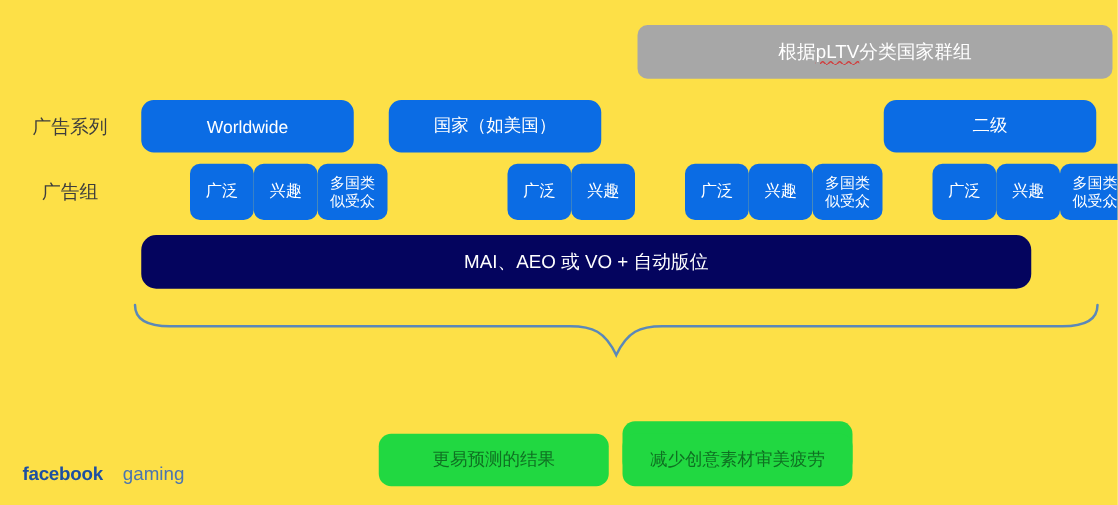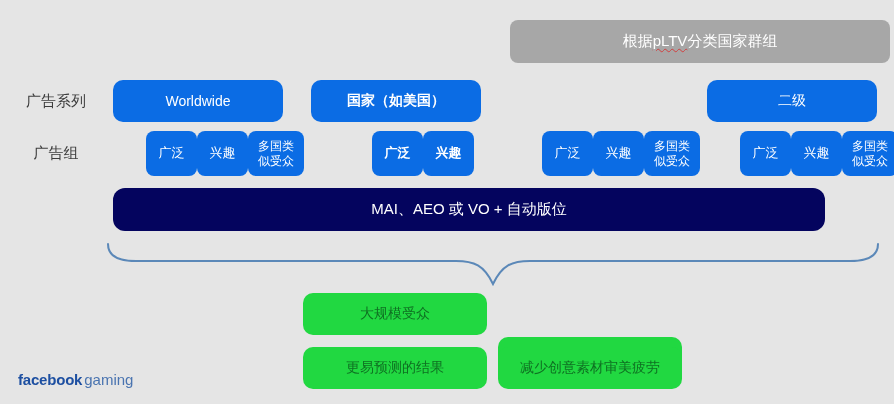--- a/index.html
+++ b/index.html
@@ -4,21 +4,21 @@
 <style>
   html, body { margin: 0; padding: 0; }
   body {
     font-family: "Liberation Sans", "DejaVu Sans", sans-serif;
     background: #ffffff;
   }
   .canvas {
     position: relative;
     width: 894px;
     height: 404px;
-    background: #e5e5e5;
+    background: #fde047;
     overflow: hidden;
   }
 
   .box {
     position: absolute;
     display: flex;
     align-items: center;
     justify-content: center;
     text-align: center;
     box-sizing: border-box;
@@ -45,40 +45,40 @@
     display: flex; align-items: center; justify-content: center;
     color: #3d3d3d;
     font-size: 15px;
   }
   .row-label.campaign { top: 80px; height: 42px; }
   .row-label.adgroup  { top: 131px; height: 45px; }
 
   
   .column { position: absolute; top: 80px; width: 170px; height: 96px; }
   .col-0 { left: 113px; }
-  .col-1 { left: 311px; font-weight: bold; }
+  .col-1 { left: 311px; }
   .col-2 { left: 509px; }
   .col-3 { left: 707px; }
 
   .campaign-box {
     position: absolute;
     left: 0; top: 0; width: 170px; height: 42px;
     background: #0b6ce4;
     border-radius: 10px;
     color: #ffffff;
     font-size: 14px;
     display: flex; align-items: center; justify-content: center;
     text-align: left;
   }
 
   .adgroup-row {
     position: absolute;
     left: 0; top: 51px; width: 170px; height: 45px;
     display: flex;
-    justify-content: center;
+    justify-content: flex-end;
     padding-left: 27px;
   }
   .adgroup-box {
     background: #0b6ce4;
     border-radius: 8px;
     color: #ffffff;
     font-size: 13px;
     line-height: 1.25;
     display: flex; align-items: center; justify-content: center;
     text-align: center;
@@ -115,21 +115,21 @@
   .benefit.b0 { left: 303px; top: 293px; }
   .benefit.b1 { left: 498px; top: 293px; margin-top: 44px; }
   .benefit.b2 { left: 303px; top: 347px; }
   .benefit.b3 { left: 498px; top: 347px; }
 
   
   .logo {
     position: absolute;
     left: 18px; top: 371px;
     font-size: 15px;
-    display: flex; align-items: baseline; gap: 2px;
+    display: flex; align-items: baseline; gap: 16px;
   }
   .logo .bold { font-weight: bold; color: #1d4fa1; letter-spacing: -0.2px; }
   .logo .light { color: #4a74b0; }
 </style>
 </head>
 <body>
 
 <div class="canvas">
 
   <div class="box gray-box">
@@ -179,21 +179,20 @@
   </div>
 
   <div class="box navy-bar">MAI、AEO 或 VO + 自动版位</div>
 
   <div class="brace-wrap">
     <svg width="774" height="46" viewBox="0 0 774 46">
       <path d="M2,2 C2,14 12,19 30,19 L350,19 C368,19 378,23 387,42 C396,23 406,19 424,19 L744,19 C762,19 772,14 772,2" fill="none" stroke="#5b88b8" stroke-width="2" stroke-linecap="round"></path>
     </svg>
   </div>
 
-  <div class="box benefit b0">大规模受众</div>
   <div class="box benefit b1">稳定投放</div>
   <div class="box benefit b3">减少创意素材审美疲劳</div>
   <div class="box benefit b2">更易预测的结果</div>
 
   <div class="logo">
     <span class="bold">facebook</span>
     <span class="light">gaming</span>
   </div>
 
 </div>

